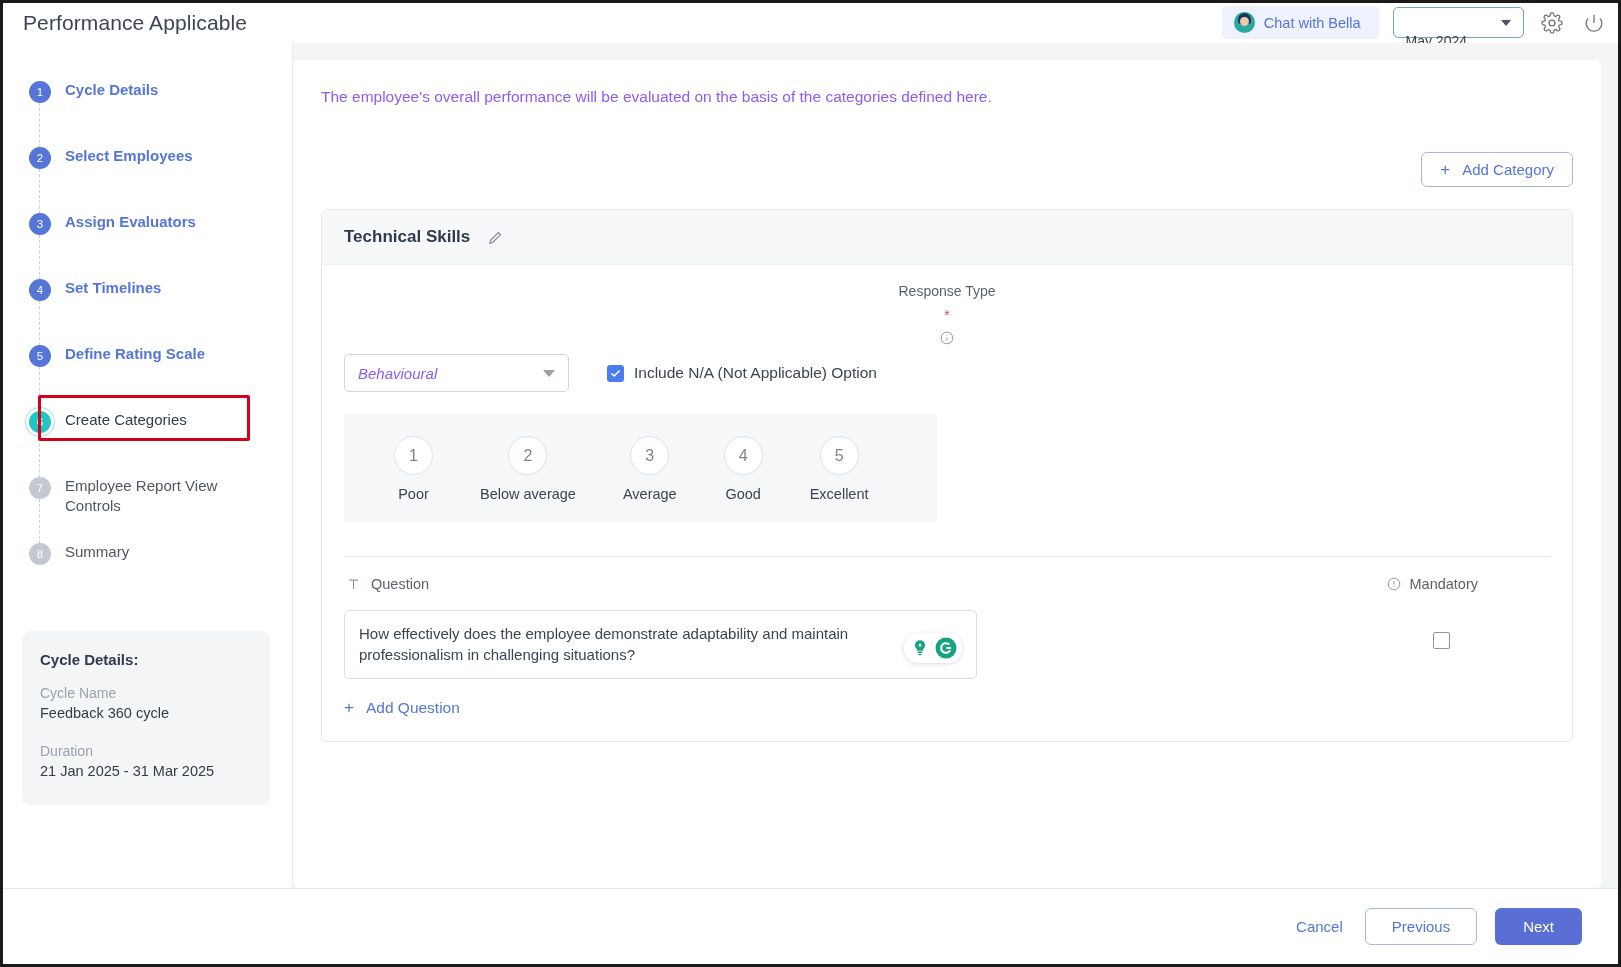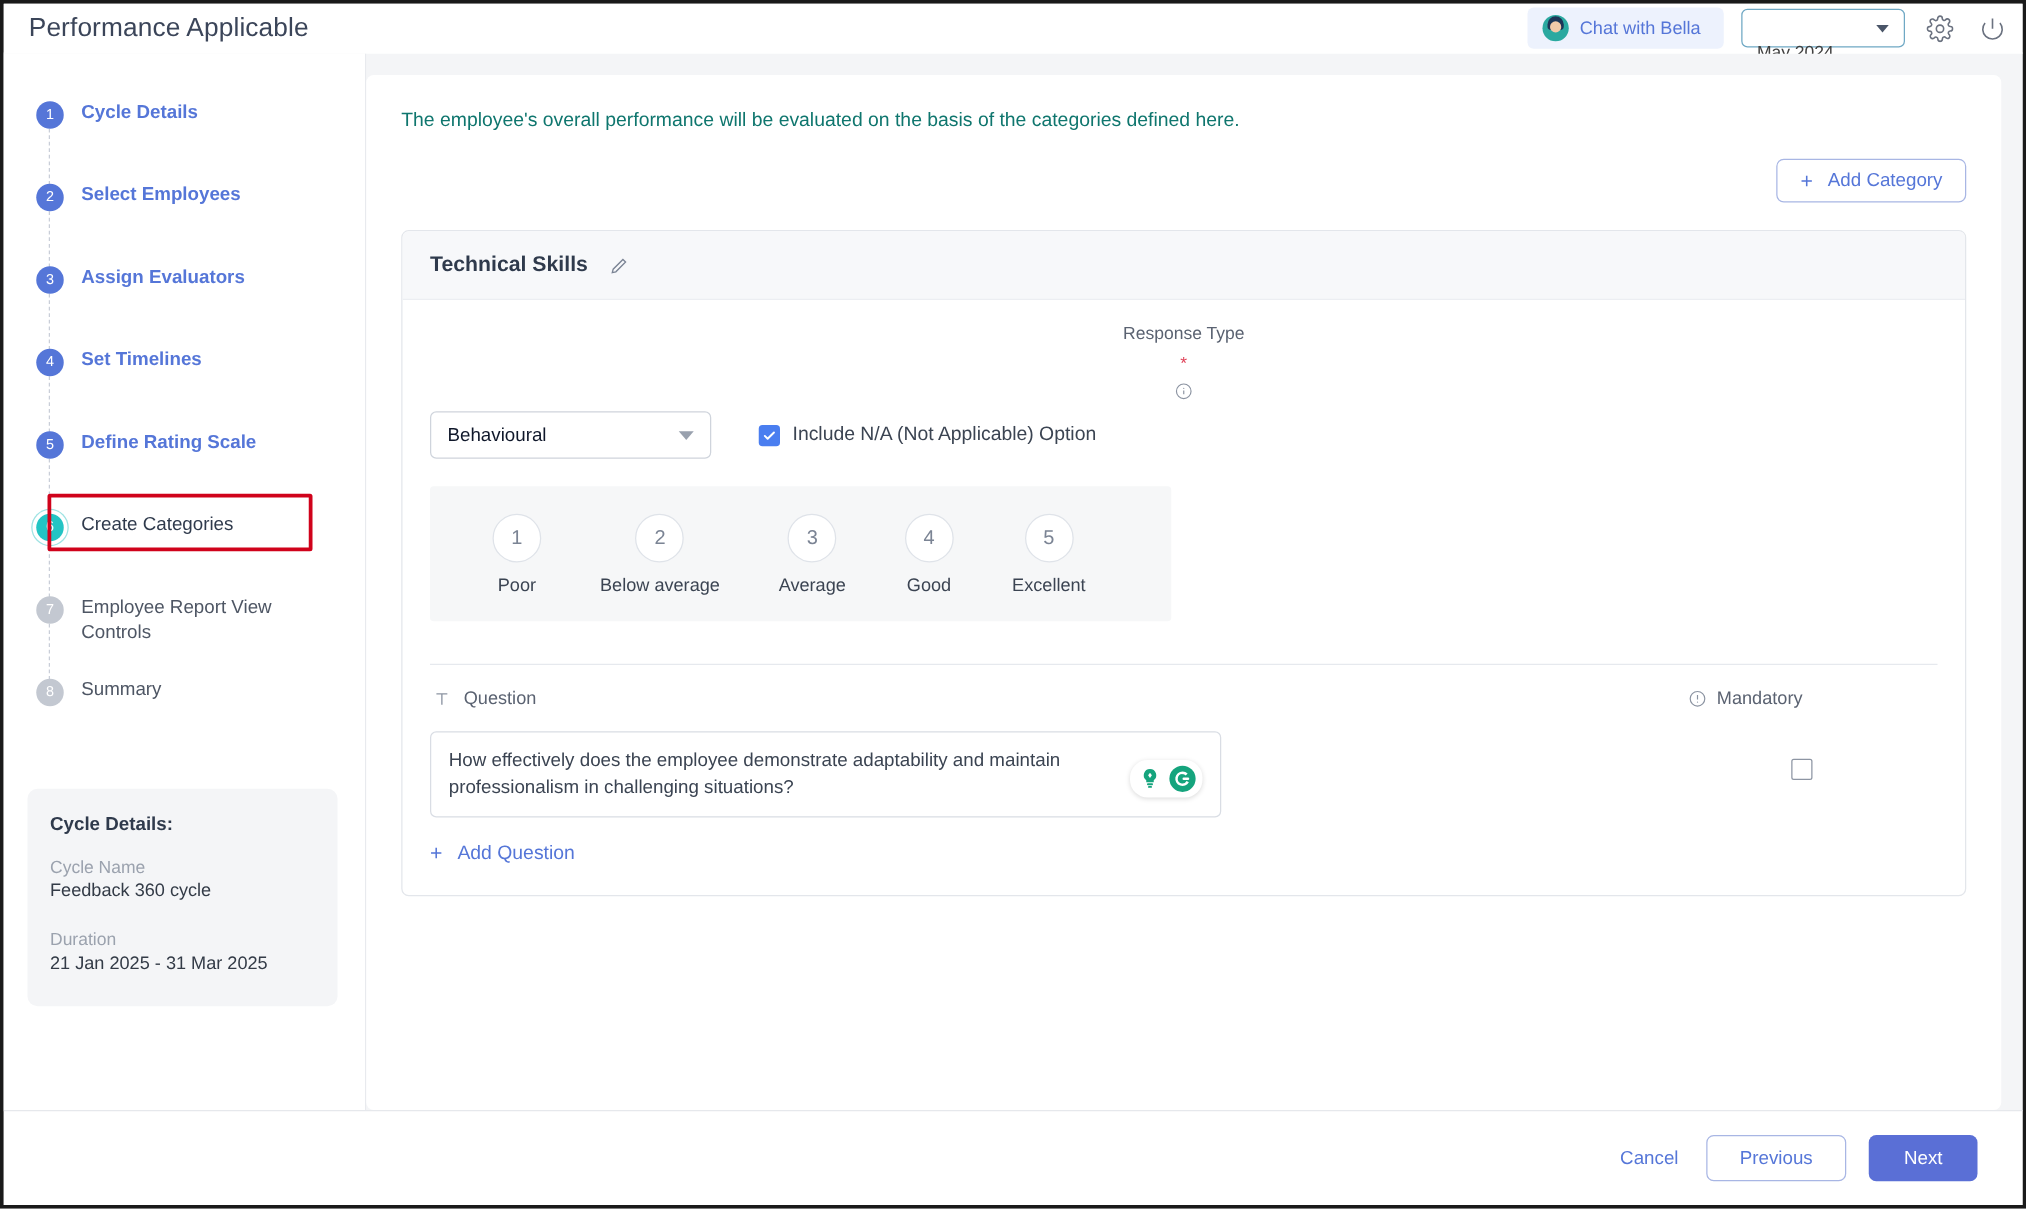--- a/index.html
+++ b/index.html
@@ -139,21 +139,21 @@
   }
   .cycle-field-value:last-child { margin-bottom: 0; }
 
   
   .main {
     flex: 1; background: #ffffff; margin: 17px 17px 0 0;
     border-radius: 6px; padding: 28px 28px 0 28px;
     position: relative; overflow: hidden;
   }
   .intro-text {
-    font-size: 15.5px; color: #0f766e; margin-bottom: 21px;
+    font-size: 15.5px; color: #8b5cf6; margin-bottom: 46px;
   }
   .add-category-row { display: flex; justify-content: flex-end; margin-bottom: 22px; }
   .add-category-btn {
     display: flex; align-items: center; gap: 12px;
     border: 1px solid #a8b6e4; background: #fff; border-radius: 6px;
     padding: 0 18px; height: 35px; cursor: pointer;
     font-size: 15px; color: #5576d8;
   }
   .plus-sign { font-size: 17px; color: #5576d8; line-height: 1; }
 
@@ -174,21 +174,21 @@
   .field-label { font-size: 14px; color: #5a6271; }
   .req-star { color: #e0455b; font-size: 14px; }
 
   .response-row { display: flex; align-items: center; gap: 38px; }
   .select-box {
     width: 225px; height: 38px; border: 1px solid #cfd4dc;
     border-radius: 5px; background: #fff;
     display: flex; align-items: center; padding: 0 13px;
     cursor: pointer;
   }
-  .select-value { font-size: 15px; color: #0f172a; }
+  .select-value { font-size: 15px; color: #8b5cf6; font-style: italic; }
   .select-caret {
     margin-left: auto; width: 0; height: 0;
     border-left: 6px solid transparent;
     border-right: 6px solid transparent;
     border-top: 7px solid #99a1ae;
   }
   .checkbox-row { display: flex; align-items: center; gap: 10px; cursor: pointer; }
   .cb {
     width: 17px; height: 17px; border-radius: 3px;
     background: #4a7ef0; display: flex;
@@ -216,21 +216,21 @@
   .scale-text { font-size: 14.5px; color: #3b4452; white-space: nowrap; }
 
   .divider { height: 1px; background: #e6e9ee; margin: 34px 0 0 0; }
 
   .q-header {
     display: flex; align-items: center;
     padding: 19px 2px 0 2px;
   }
   .q-header-left { display: flex; align-items: center; gap: 10px; }
   .q-head-text { font-size: 14.5px; color: #5a6271; }
-  .q-header-right { margin-left: auto; display: flex; align-items: center; gap: 8px; margin-right: 106px; }
+  .q-header-right { margin-left: auto; display: flex; align-items: center; gap: 8px; margin-right: 70px; }
 
   .q-row { display: flex; align-items: flex-start; margin-top: 18px; }
   .q-box {
     width: 633px; min-height: 64px;
     border: 1px solid #d9dde4; border-radius: 5px; background: #fff;
     padding: 12px 14px; display: flex; align-items: flex-start; gap: 8px;
   }
   .q-text { font-size: 15px; color: #3b4452; line-height: 1.42; flex: 1; }
   .q-tools {
     display: flex; align-items: center; gap: 2px;

